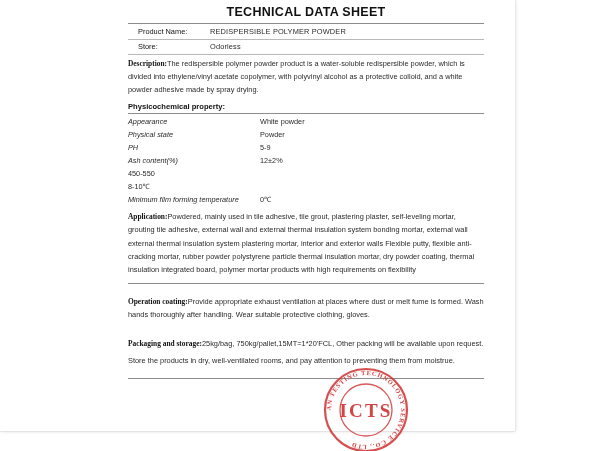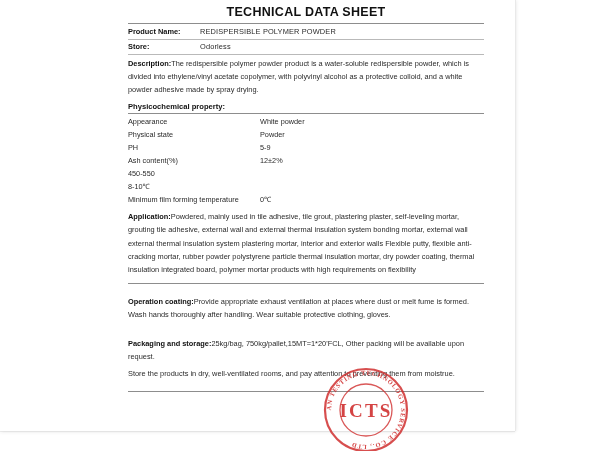--- a/index.html
+++ b/index.html
@@ -59,58 +59,61 @@
     line-height: 0;
   }
   .kv-row {
     display: flex;
     align-items: baseline;
     font-size: 7.4px;
     line-height: 12px;
     padding: 1.5px 0 1px 0;
   }
   .kv-key {
-    font-weight: bold;
+    font-weight: normal;
     width: 72px;
     flex: 0 0 72px;
     color: #111;
+    margin-left: 10px;
   }
   .kv-val {
     color: #2a2a2a;
     letter-spacing: 0.15px;
   }
   .para {
     font-size: 7.4px;
     line-height: 13.2px;
     color: #2a2a2a;
     padding: 2px 0 2px 0;
     text-align: left;
   }
   .para b {
     color: #111;
     font-weight: bold;
+    font-family: Liberation Serif, serif;
   }
   .section-head {
     font-size: 7.6px;
     font-weight: bold;
     color: #111;
     padding: 3px 0 2px 0;
   }
   .prop-table {
     padding: 1px 0 2px 0;
   }
   .prop-row {
     display: flex;
     font-size: 7.3px;
     line-height: 13.1px;
     color: #2a2a2a;
   }
   .prop-name {
     width: 132px;
     flex: 0 0 132px;
+    font-style: italic;
   }
   .prop-value {
     flex: 1 1 auto;
   }
   .block-gap-sm { height: 5px; }
   .block-gap-md { height: 9px; }
   .block-gap-lg { height: 11px; }
 
   
   .stamp {

